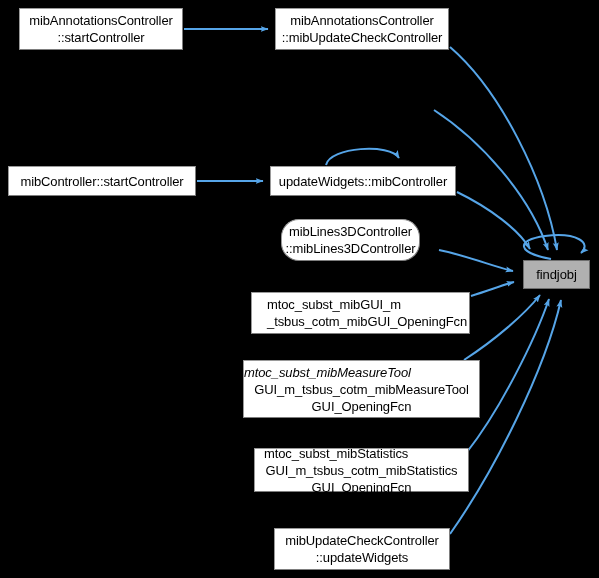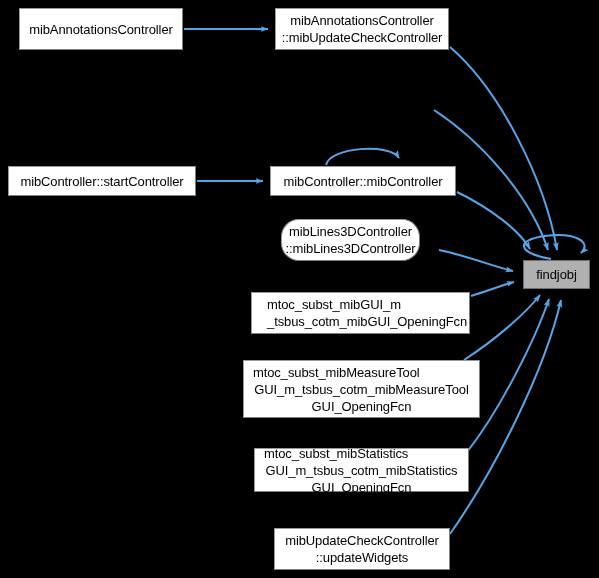--- a/index.html
+++ b/index.html
@@ -83,48 +83,49 @@
       <path d="M464,360 C495,340 525,314 540,295" marker-end="url(#ah)"></path>
 
       <path d="M467,452 C500,410 535,340 549,299" marker-end="url(#ah)"></path>
 
       <path d="M450,534 C495,470 545,370 561,300" marker-end="url(#ah)"></path>
     </g>
   </svg>
 
   <div class="node" style="left:19px; top:8px; width:164px; height:42px;">
     <span class="ln">mibAnnotationsController</span>
+    <span class="ln">::startController</span>
   </div>
 
   <div class="node" style="left:275px; top:8px; width:174px; height:42px;">
     <span class="ln">mibAnnotationsController</span>
     <span class="ln">::mibUpdateCheckController</span>
   </div>
 
 
   <div class="node" style="left:8px; top:166px; width:188px; height:30px;">
     <span class="ln">mibController::startController</span>
   </div>
 
   <div class="node" style="left:270px; top:166px; width:186px; height:30px;">
-    <span class="ln">mibController::mibController</span>
+    <span class="ln">updateWidgets::mibController</span>
   </div>
 
   <div class="node" style="left:281px; top:219px; width:139px; height:42px;border-radius:18px;">
     <span class="ln">mibLines3DController</span>
     <span class="ln">::mibLines3DController</span>
   </div>
 
   <div class="node" style="left:251px; top:292px; width:219px; height:42px; align-items:flex-start; padding-left:15px;">
     <span class="ln">mtoc_subst_mibGUI_m</span>
     <span class="ln">_tsbus_cotm_mibGUI_OpeningFcn</span>
   </div>
 
   <div class="node" style="left:243px; top:360px; width:237px; height:58px;">
-    <span class="ln" style="align-self:flex-start; padding-left:9px;">mtoc_subst_mibMeasureTool</span>
+    <span class="ln" style="align-self:flex-start; font-style:italic;">mtoc_subst_mibMeasureTool</span>
     <span class="ln">GUI_m_tsbus_cotm_mibMeasureTool</span>
     <span class="ln">GUI_OpeningFcn</span>
   </div>
 
   <div class="node" style="left:254px; top:448px; width:215px; height:44px;">
     <span class="ln" style="align-self:flex-start; padding-left:9px;">mtoc_subst_mibStatistics</span>
     <span class="ln">GUI_m_tsbus_cotm_mibStatistics</span>
     <span class="ln">GUI_OpeningFcn</span>
   </div>
 

